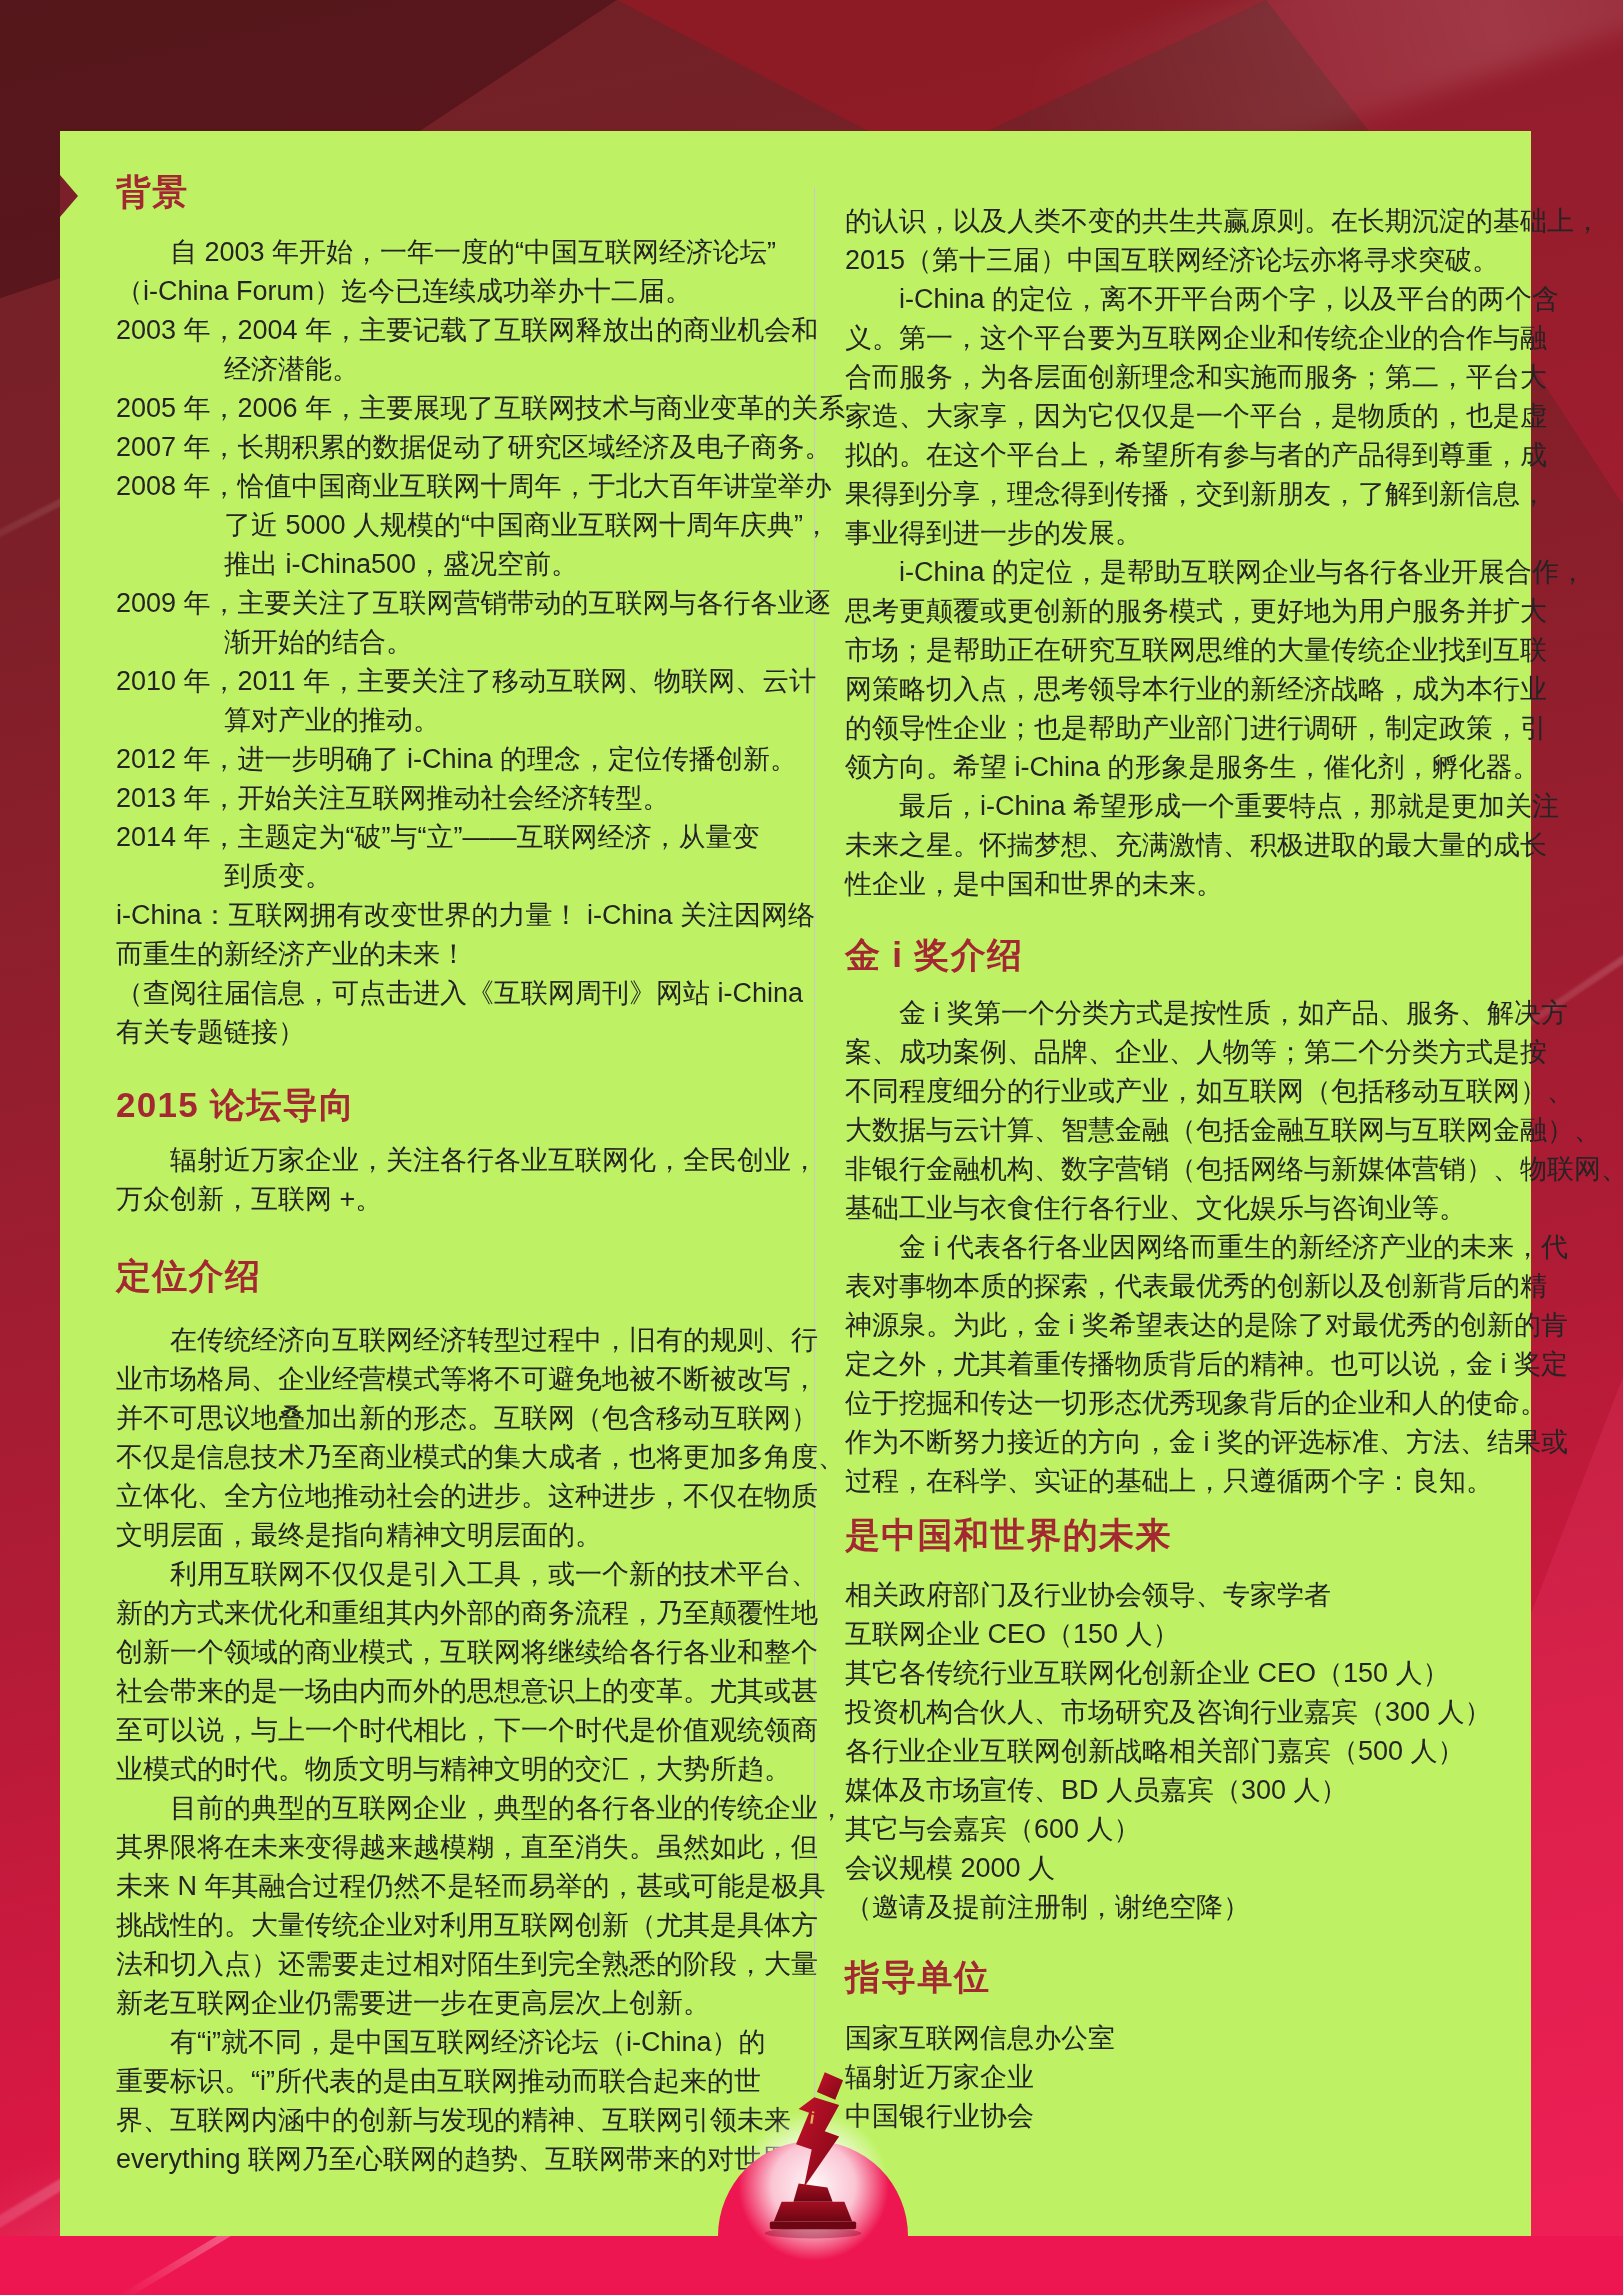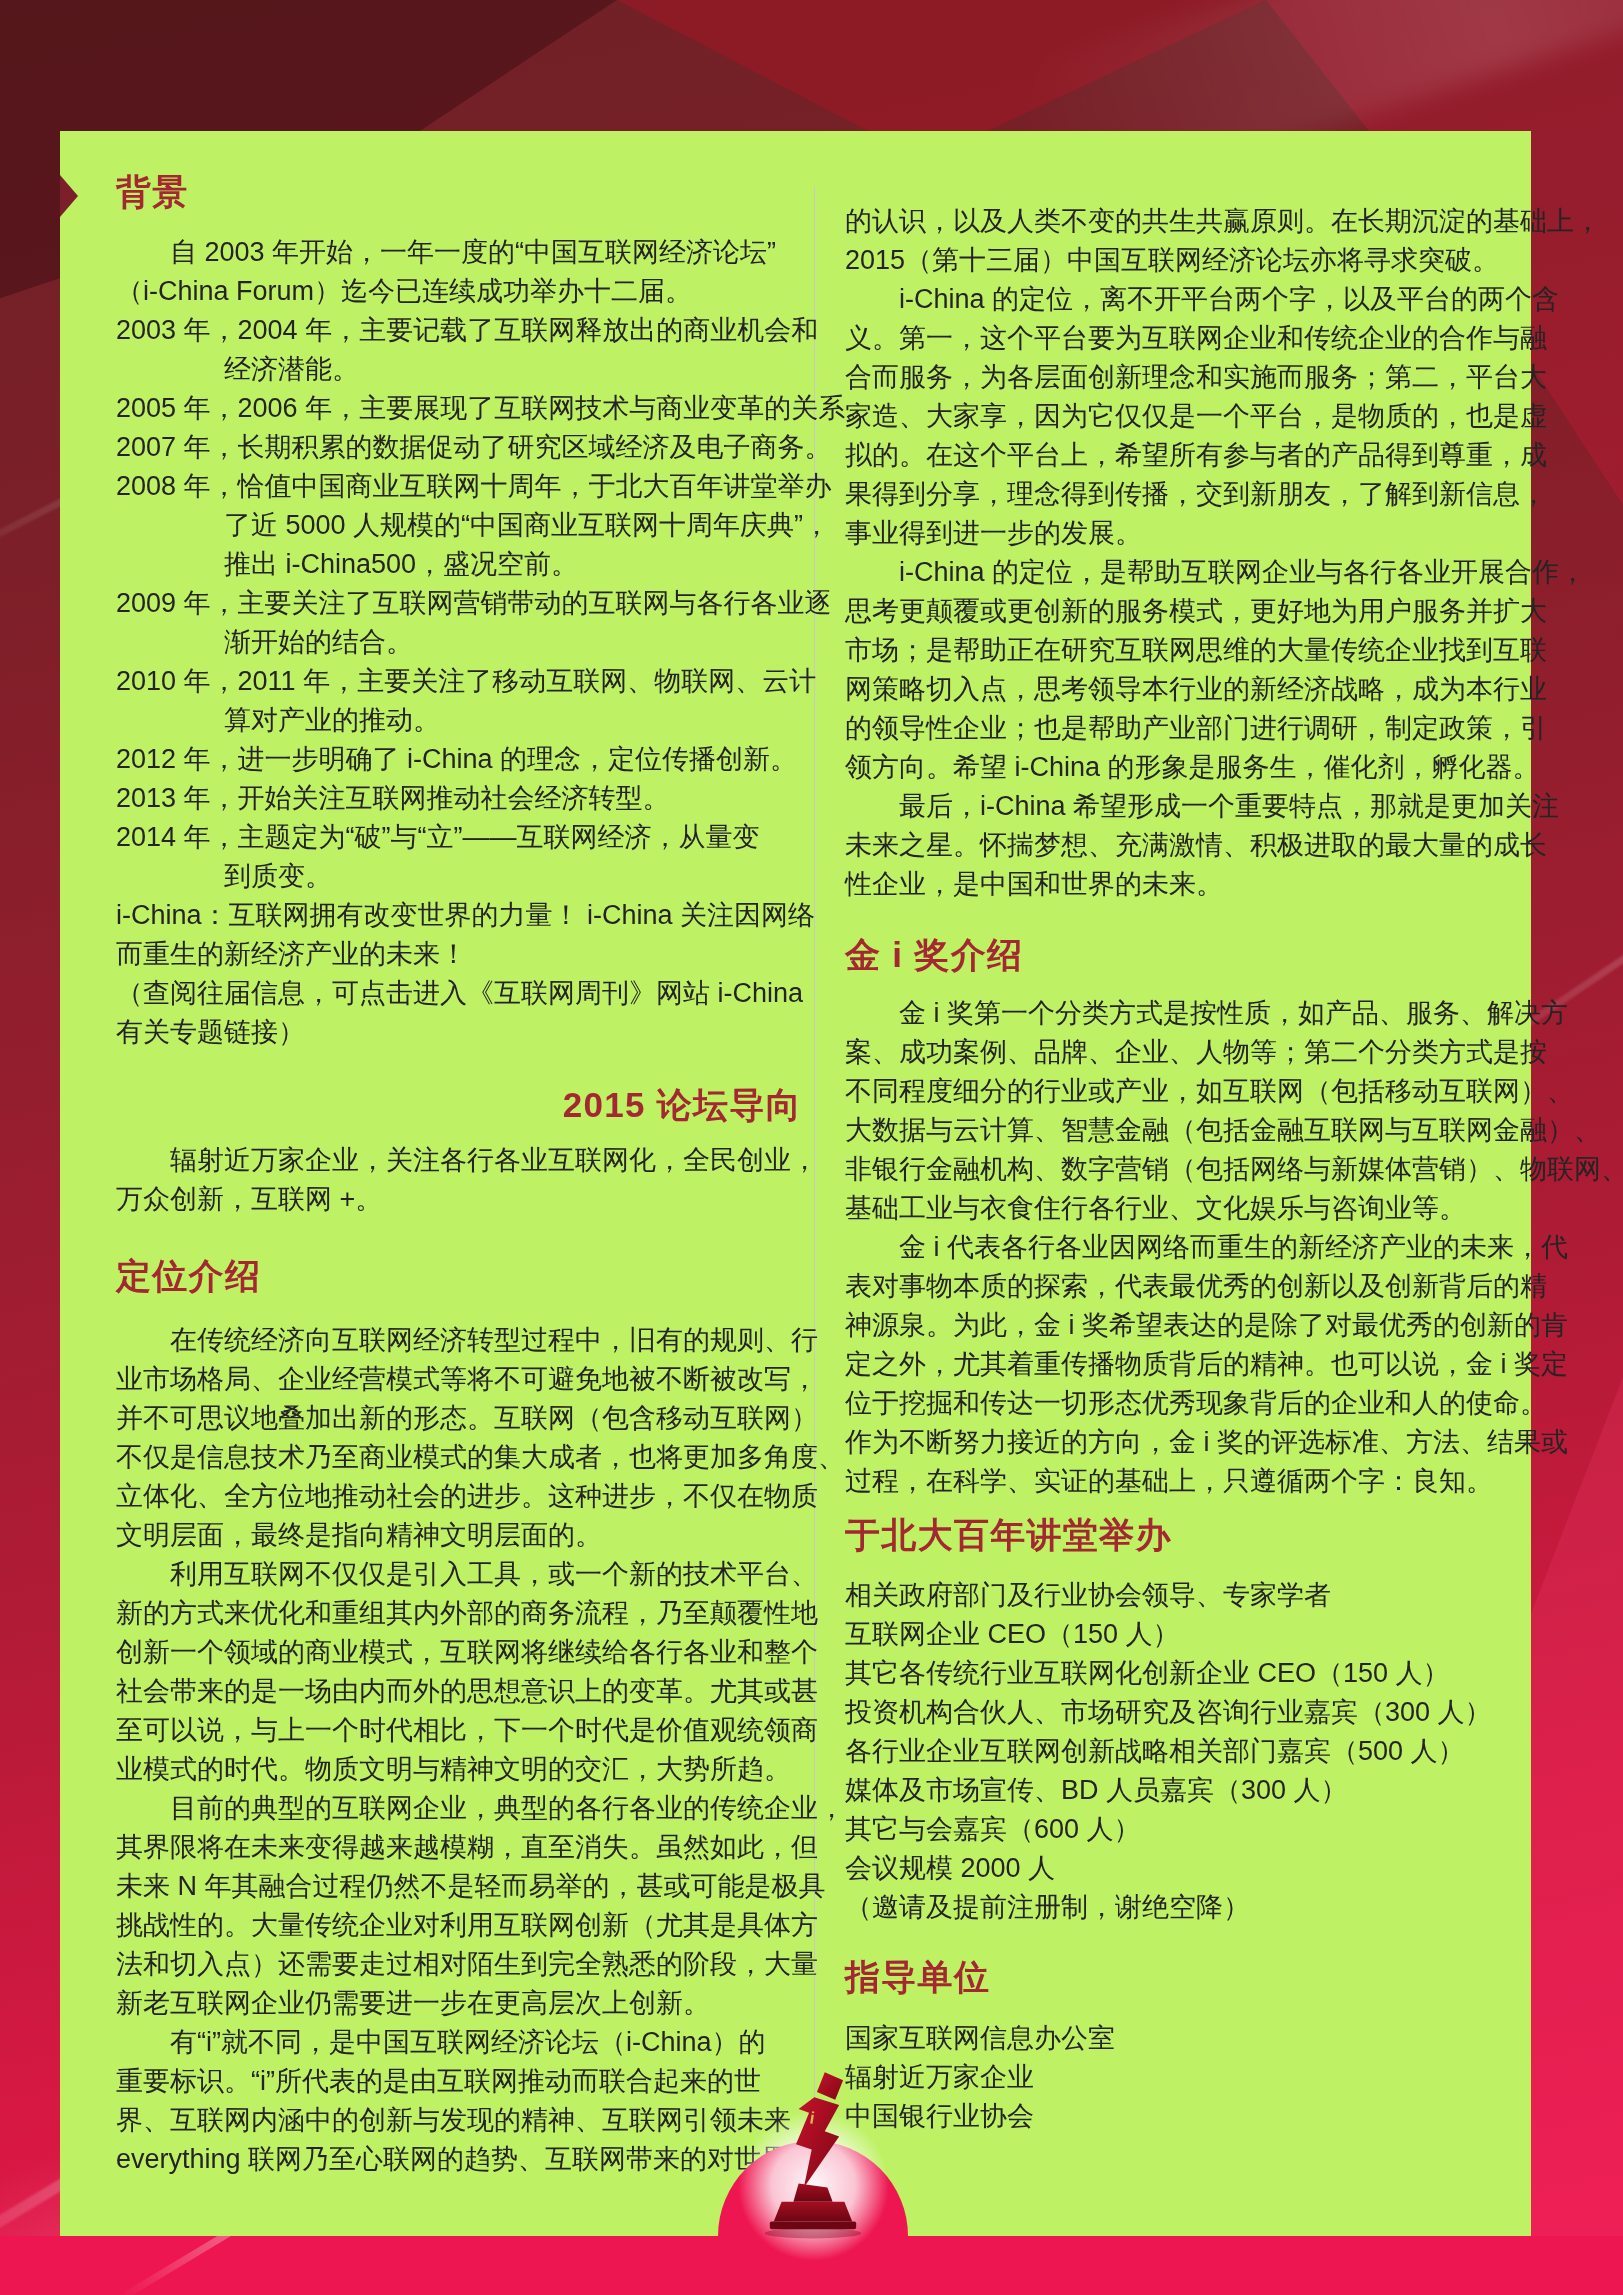--- a/index.html
+++ b/index.html
@@ -45,21 +45,21 @@
   h2.sec{
     margin:0;font-size:35px;line-height:39px;font-weight:bold;
     color:#a42832;letter-spacing:1.3px;
   }
   .body{
     margin:0;font-size:27px;line-height:39px;color:#262324;
     white-space:pre;letter-spacing:0;
   }
   
   .col-left h2.m-bg{margin-bottom:22px;}
-  .col-left h2.m-2015{margin-top:33px;margin-bottom:17px;text-align:right;}
+  .col-left h2.m-2015{margin-top:33px;margin-bottom:17px;}
   .col-left h2.m-pos{margin-top:37px;margin-bottom:26px;}
   
   .col-right h2.m-gold{margin-top:31px;margin-bottom:20px;}
   .col-right h2.m-att{margin-top:14.4px;margin-bottom:22px;}
   .col-right h2.m-adv{margin-top:31px;margin-bottom:22px;font-family:Liberation Serif, serif;}
   
   .band{position:absolute;z-index:4;left:0;top:2236px;width:1623px;height:60px;background:#ee1650;overflow:hidden;}
   .band .bstreak{position:absolute;left:98px;top:-26px;width:327px;height:6.5px;opacity:.5;
     background:linear-gradient(90deg,rgba(255,255,255,0),rgba(255,255,255,.8),rgba(255,255,255,0));transform:rotate(-31deg);}
   .dome{position:absolute;z-index:4;left:718px;top:2141px;width:190px;height:190px;border-radius:50%;background:#ee1650;}
@@ -169,21 +169,21 @@
 非银行金融机构、数字营销（包括网络与新媒体营销）、物联网、
 基础工业与衣食住行各行业、文化娱乐与咨询业等。
 　　金 i 代表各行各业因网络而重生的新经济产业的未来，代
 表对事物本质的探索，代表最优秀的创新以及创新背后的精
 神源泉。为此，金 i 奖希望表达的是除了对最优秀的创新的肯
 定之外，尤其着重传播物质背后的精神。也可以说，金 i 奖定
 位于挖掘和传达一切形态优秀现象背后的企业和人的使命。
 作为不断努力接近的方向，金 i 奖的评选标准、方法、结果或
 过程，在科学、实证的基础上，只遵循两个字：良知。</div>
 
-      <h2 class="sec m-att">于北大百年讲堂举办</h2>
+      <h2 class="sec m-att">是中国和世界的未来</h2>
       <div class="body">相关政府部门及行业协会领导、专家学者
 互联网企业 CEO（150 人）
 其它各传统行业互联网化创新企业 CEO（150 人）
 投资机构合伙人、市场研究及咨询行业嘉宾（300 人）
 各行业企业互联网创新战略相关部门嘉宾（500 人）
 媒体及市场宣传、BD 人员嘉宾（300 人）
 其它与会嘉宾（600 人）
 会议规模 2000 人
 （邀请及提前注册制，谢绝空降）</div>
 

